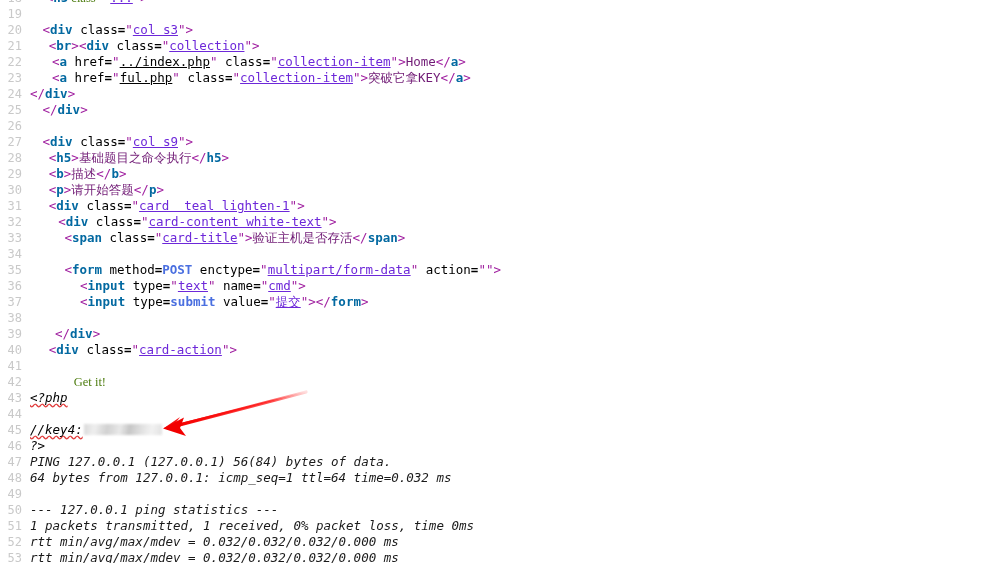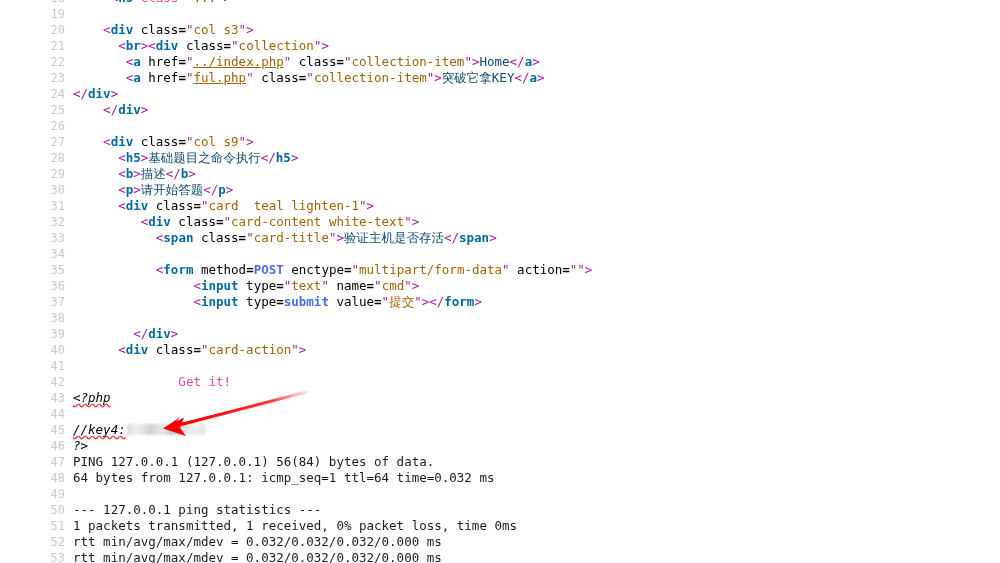--- a/index.html
+++ b/index.html
@@ -15,21 +15,20 @@
     left:0;top:0;
     width:1000px;
     font-size:12.5px;
     line-height:16px;
     white-space:pre;
   }
   .line{
     height:16px;
     display:block;
     white-space:pre;
-    margin-left:43px;
   }
   .gutter{
     display:inline-block;
     width:22px;
     text-align:right;
     color:#c9c9c9;
     font-size:12px;
     -webkit-user-select:none;
     user-select:none;
   }
@@ -37,29 +36,29 @@
     display:inline-block;
     padding-left:8px;
     color:#000000;
   }
   
   .tag       { color:#0369a1; font-weight:bold; }      
   .punc      { color:#a020a0; }                        
   .attr      { color:#000000; font-weight:normal; }      
   .eq        { color:#000000; font-weight:bold; }
   .quote     { color:#a020a0; }                        
-  .val       { color:#a16207; }                        
+  .val       { color:#6d28d9;text-decoration:underline; }                        
   .valplain  { color:#4a6fe0;font-weight:bold; }                        
-  .txt       { color:#0c4a6e;text-align:right; }                        
-  .link      { color:#a16207; text-decoration:underline; }
+  .txt       { color:#701a75;text-align:right; }                        
+  .link      { color:#000000; text-decoration:underline; }
   .php       { color:#000000; font-weight:normal; font-style:italic; }
   .spell     { text-decoration:underline; text-decoration-style:wavy;
                text-decoration-color:#e03a3a; text-decoration-skip-ink:none; }
-  .plain     { color:#ec4899; }
-  .term      { color:#1a1a1a; }
+  .plain     { color:#4d7c0f;font-family:Liberation Serif, serif; }
+  .term      { color:#1a1a1a;font-style:italic; }
   .redact{
     display:inline-block;
     width:78px;height:11px;
     vertical-align:-1px;
     margin-left:1px;
     background:linear-gradient(100deg,#d8d8d8 0%,#eeeeee 14%,#cfcfcf 30%,#e8e8e8 46%,
                 #c4c4c4 58%,#dedede 72%,#f2f2f2 86%,#e0e0e0 100%);
     filter:blur(1.1px);
     opacity:.95;
   }

